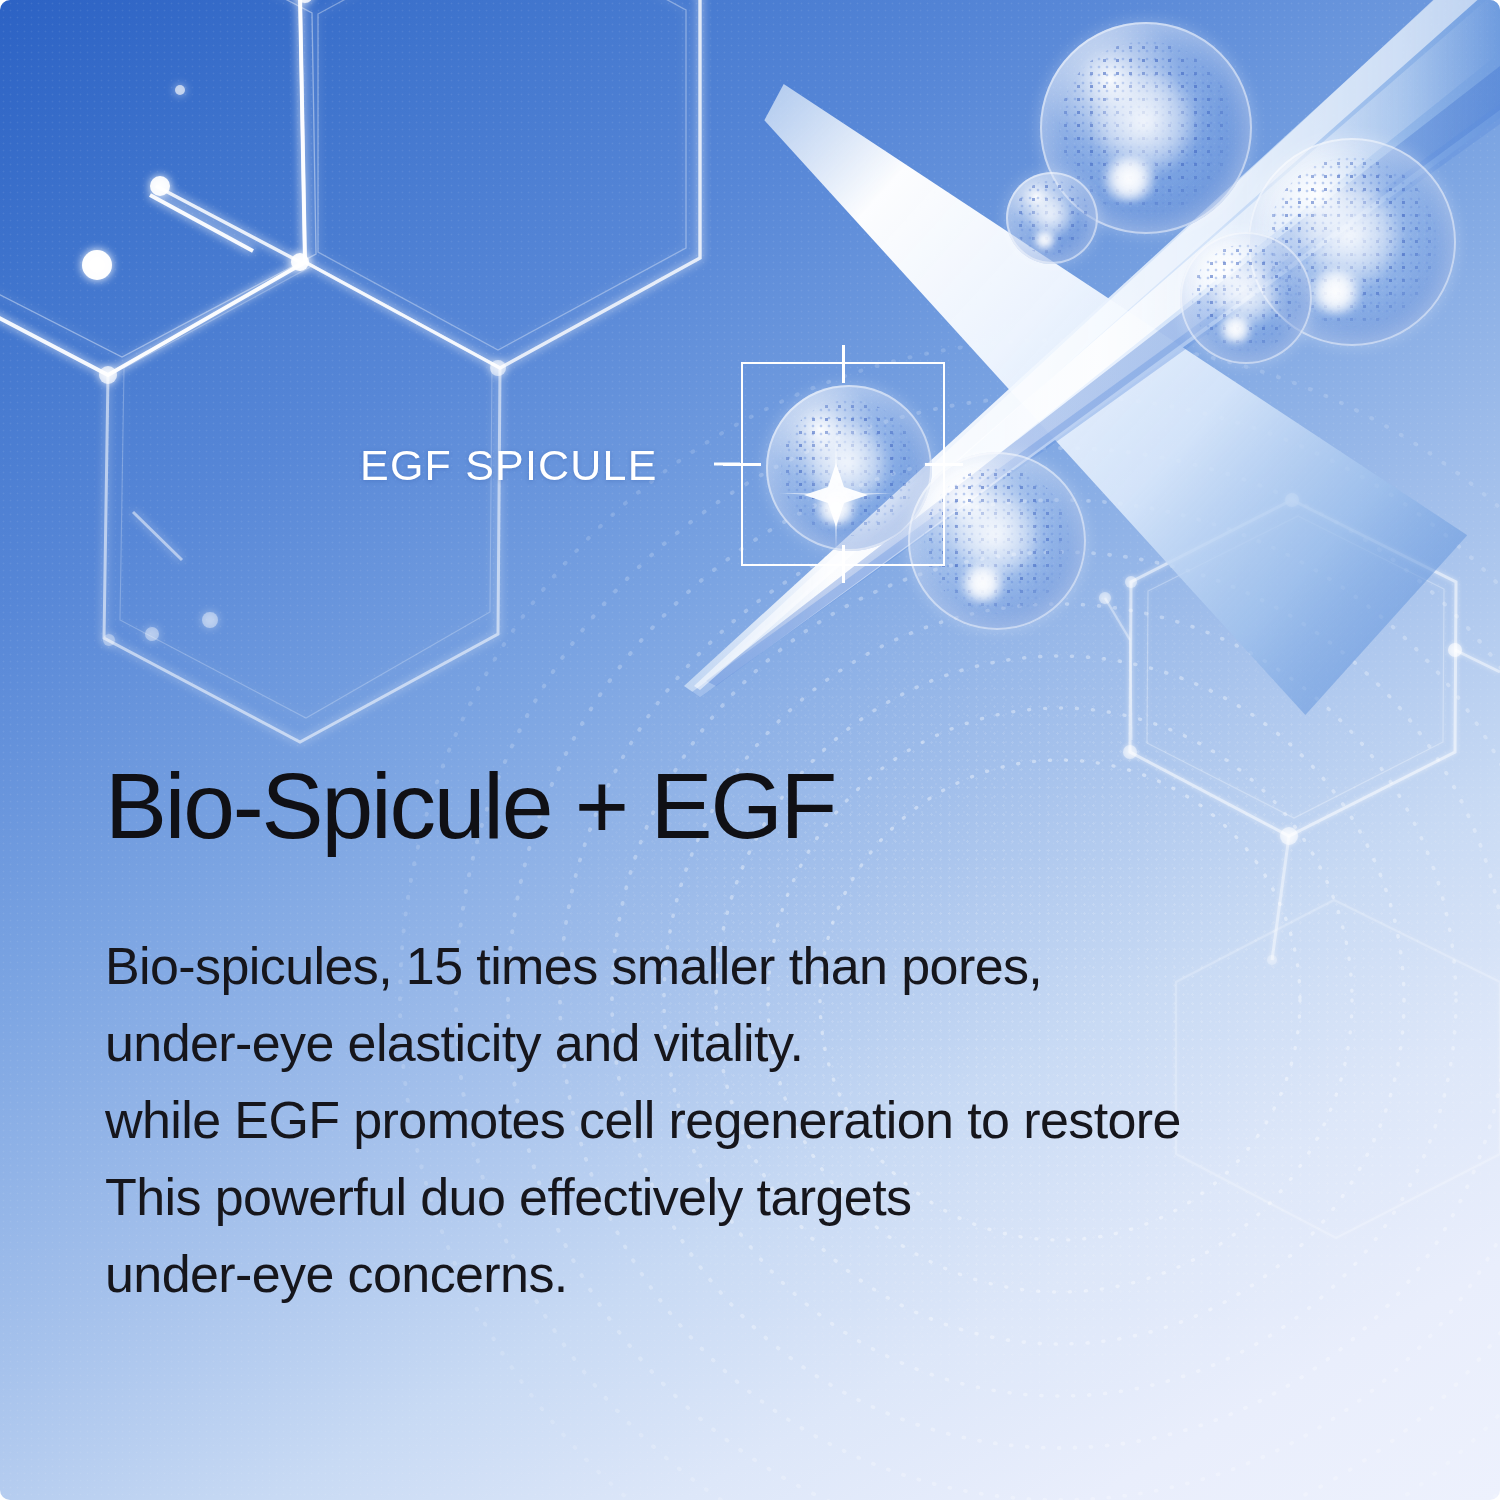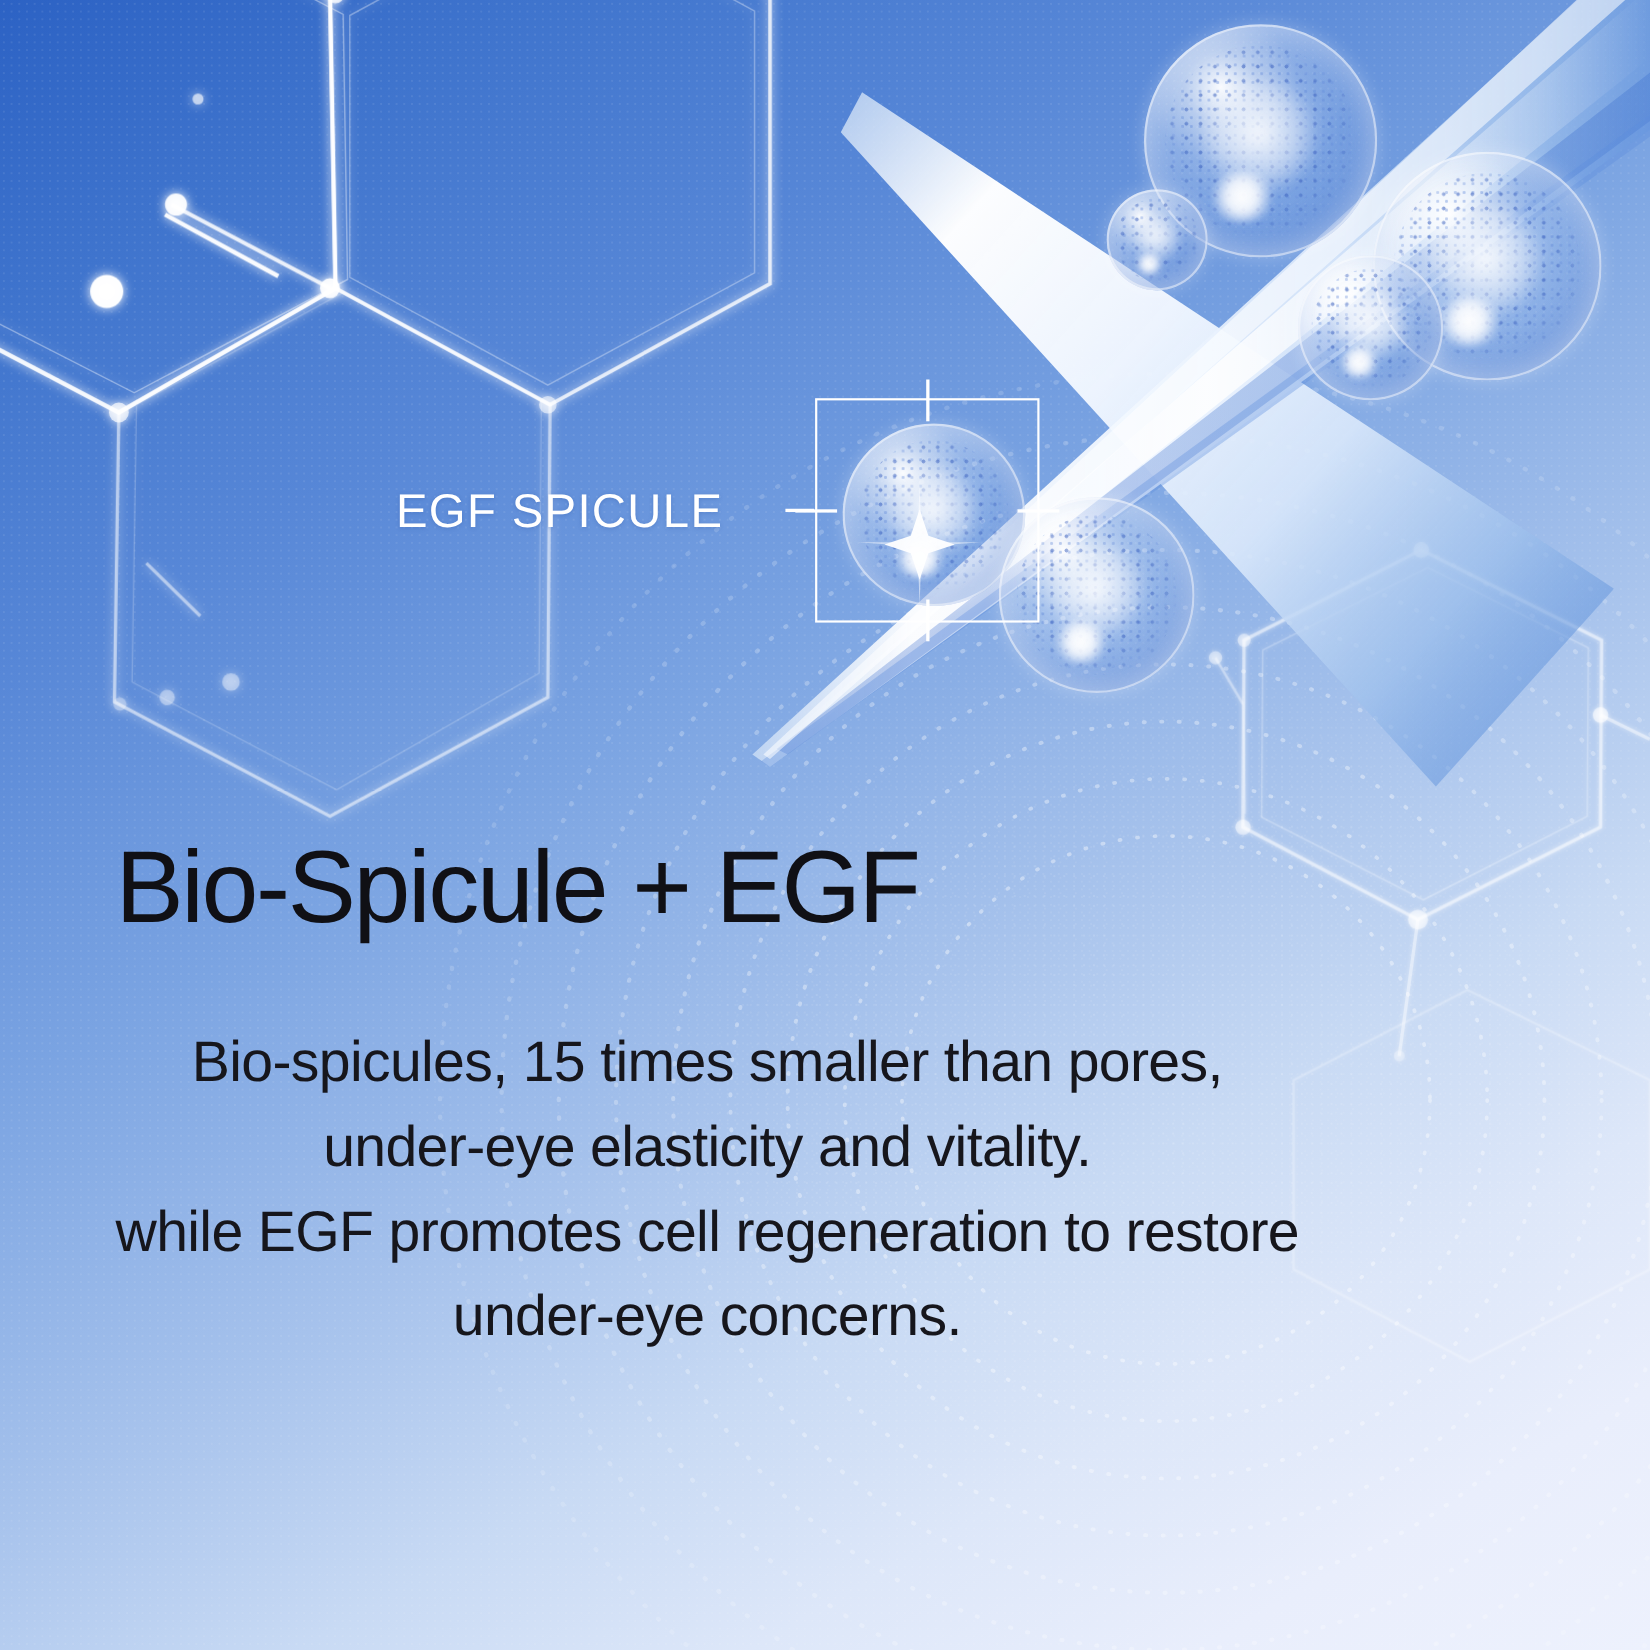--- a/index.html
+++ b/index.html
@@ -15,20 +15,21 @@
       linear-gradient(150deg,
         #2c62c4 0%,
         #3f74cd 12%,
         #5787d7 26%,
         #7ba4e2 42%,
         #a6c2ec 58%,
         #c8daf4 70%,
         #dde7f9 80%,
         #e9eefc 90%,
         #edf1fd 100%);
+    border-radius: 10px;
   }
 
   
   .halftone {
     position:absolute; inset:0;
     background-image:
       radial-gradient(rgba(255,255,255,.55) 1px, transparent 1.4px),
       radial-gradient(rgba(255,255,255,.33) 1px, transparent 1.4px);
     background-size: 9px 9px, 14px 14px;
     background-position: 0 0, 5px 7px;
@@ -115,21 +116,20 @@
     white-space:nowrap;
   }
   .body-copy {
     position:absolute;
     color:#16161c;
     font-size:52px;
     font-weight:400;
     line-height:77px;
     letter-spacing:-0.6px;
     white-space:nowrap;
-    text-align:center;
   }
   .body-copy .ln { display:block; }
 </style>
 </head>
 <body>
 
 <div id="stage">
 
   <svg class="hexlayer" viewBox="0 0 1500 1500" preserveAspectRatio="none">
     <defs>
@@ -335,16 +335,17 @@
   </svg>
 
   <div class="spicule-label" style="left:360px; top:441px;">EGF SPICULE</div>
 
   <h1 class="heading" style="left:105px; top:753px;">Bio-Spicule + EGF</h1>
 
   <div class="body-copy" style="left:105px; top:928px;">
     <span class="ln">Bio-spicules, 15 times smaller than pores,</span>
     <span class="ln">under-eye elasticity and vitality.</span>
     <span class="ln">while EGF promotes cell regeneration to restore</span>
+    <span class="ln">This powerful duo effectively targets</span>
     <span class="ln">under-eye concerns.</span>
   </div>
 
 </div>
 
 </body></html>

